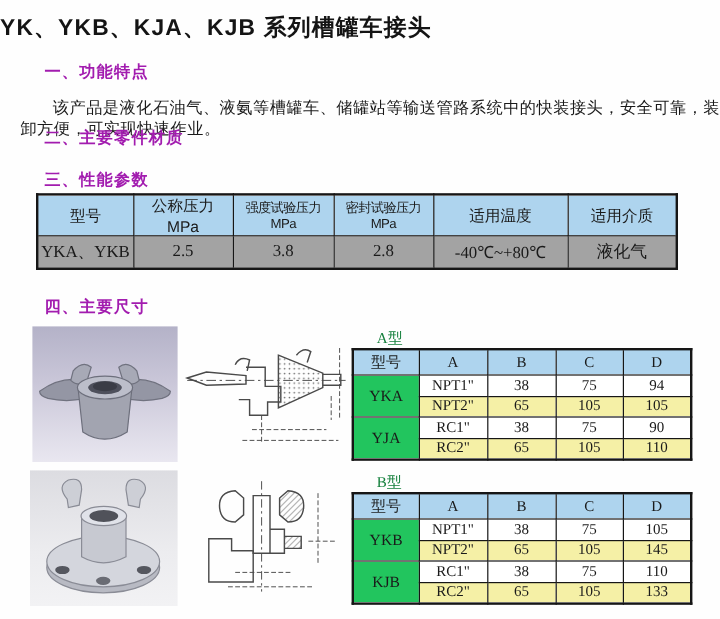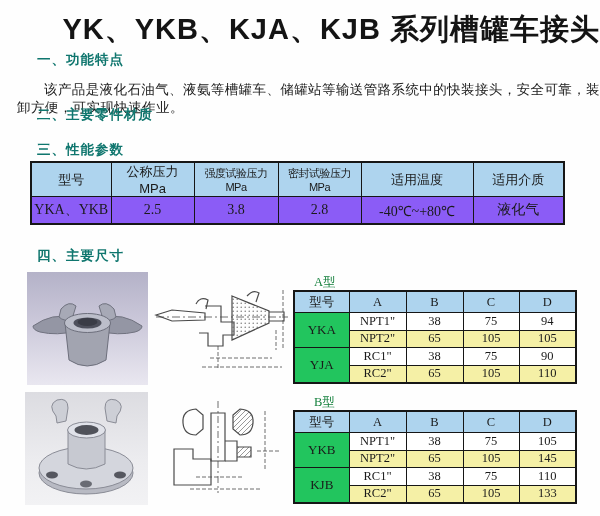--- a/index.html
+++ b/index.html
@@ -1,44 +1,44 @@
 <!DOCTYPE html>
 <html><head>
 <meta charset="utf-8">
 <style>
   html,body{margin:0;padding:0;background:#fff;}
   .page{
     position:relative; width:600px; height:516px; background:#fefefe;
     font-family:"Liberation Sans", sans-serif; color:#1a1a1a; overflow:hidden;
   }
   .page-title{
-    position:absolute; top:10px; left:0; width:600px; text-align:right;
-    font-size:29px; font-weight:bold; letter-spacing:1px; color:#141414;
+    position:absolute; top:10px; left:0; width:600px; text-align:left;
+    font-size:19px; font-weight:bold; letter-spacing:1px; color:#141414;
   }
   .sec-heading{
-    position:absolute; left:37px; color:#0f766e; font-weight:bold; font-size:13.5px;
+    position:absolute; left:37px; color:#a21caf; font-weight:bold; font-size:13.5px;
     letter-spacing:1px; white-space:nowrap;
   }
   .h-features{top:51px;} .h-materials{top:106px;} .h-performance{top:141px;} .h-dimensions{top:247px;}
   .features-body{
     position:absolute; left:5px; top:69px; width:590px; font-size:13.5px;
     line-height:17.5px; text-indent:2em; margin:12px; letter-spacing:0.4px;
   }
   .materials-line{
     position:absolute; left:36px; top:123px; font-size:13.5px; letter-spacing:0.5px;
   }
   .materials-line .right{margin-left:44px;}
 
   table{border-collapse:collapse; table-layout:fixed;}
   th,td{padding:0; text-align:center; vertical-align:middle; border:1px solid #161616; overflow:hidden;}
 
   .perf{position:absolute; left:30px; top:161px; width:533px; border:2px solid #161616;}
   .perf th{background:#aed4ee; height:27px; font-weight:normal; font-size:13px;}
   .perf th.condensed{font-size:11px; letter-spacing:-0.5px;}
-  .perf td{height:26px; font-family:"Liberation Serif", serif; font-size:14px; background:#8b5cf6;}
+  .perf td{height:26px; font-family:"Liberation Serif", serif; font-size:14px; background:#a3a3a3;}
   .perf tr.row-yellow td{background:#f5f0a6;}
 
   .dim{position:absolute; left:293px; width:282px; border:2px solid #161616;}
   .dim-a{top:290px;} .dim-b{top:410px;}
   .dim th{background:#aed4ee; height:20px; font-weight:normal; font-size:12.5px; font-family:"Liberation Serif", serif;}
   .dim td{height:16.5px; font-family:"Liberation Serif", serif; font-size:12.5px; background:#fff;}
   .dim tr.row-yellow td{background:#f5f0a6;}
   .dim td.model{background:#22c55e; font-size:13px;}
 
   .dim-label{

